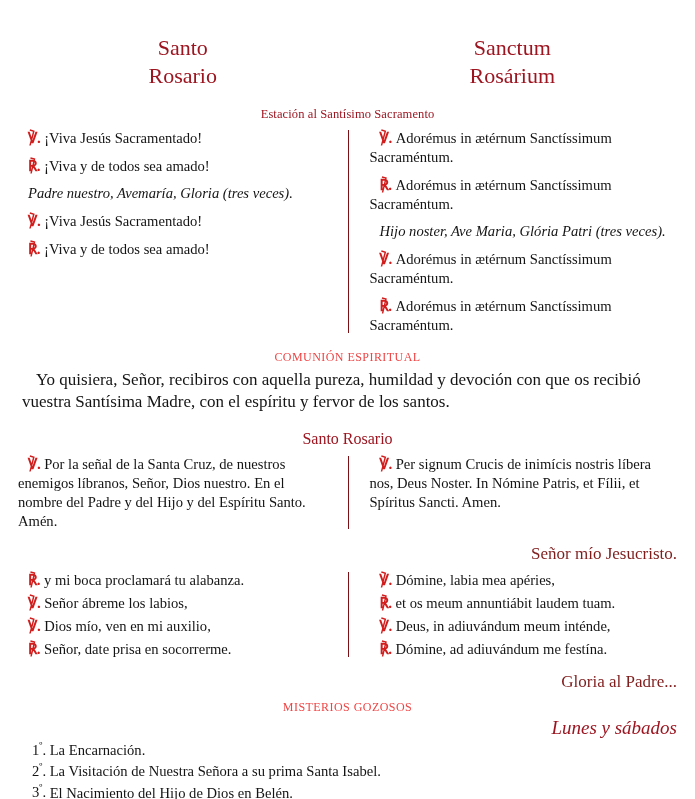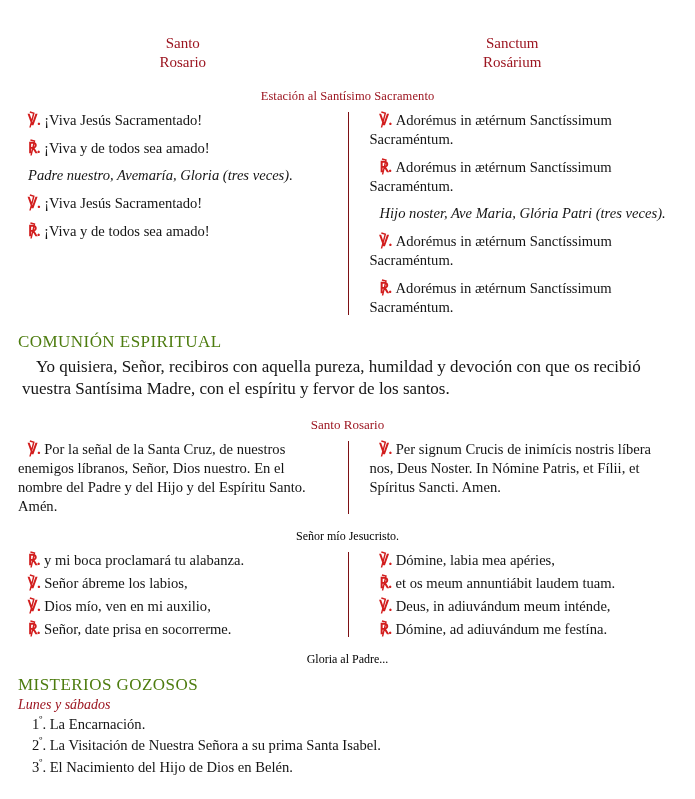--- a/index.html
+++ b/index.html
@@ -27,60 +27,60 @@
 
   
   .title-row {
     display: flex;
     padding-top: 34px;
   }
   .title-col {
     width: 50%;
     text-align: center;
     color: #9c1520;
-    font-size: 15px;
+    font-size: 22px;
     line-height: 1.28;
   }
   .title-col .t-line { display: block; }
 
   
   .heading-red-small {
     text-align: center;
     color: #9c1520;
     font-size: 12.5px;
     letter-spacing: .1px;
     margin-top: 17px;
   }
   .heading-red-med {
     text-align: center;
     color: #9c1520;
-    font-size: 13px;
+    font-size: 16px;
     margin-top: 14px;
     margin-bottom: 5px;
   }
   .heading-caps {
-    text-align: left;
-    color: #4d7c0f;
-    font-size: 17px;
+    text-align: center;
+    color: #ef4444;
+    font-size: 12px;
     font-variant: small-caps;
     letter-spacing: .45px;
     margin-top: 15px;
   }
   .heading-plain {
-    text-align: center;
-    color: #000000;
-    font-size: 12px;
+    text-align: right;
+    color: #7f1d1d;
+    font-size: 17px;
     margin-top: 13px;
     margin-bottom: 4px;
   }
   .heading-red-italic {
-    text-align: left;
+    text-align: right;
     color: #9c1520;
     font-style: italic;
-    font-size: 14px;
+    font-size: 19px;
     margin-top: 2px;
   }
 
   
   .bi {
     display: flex;
     position: relative;
     margin-top: 6px;
   }
   .bi .col {

